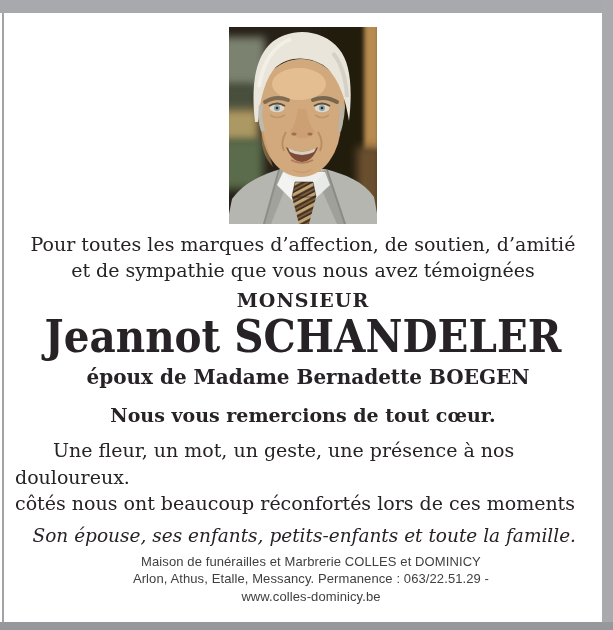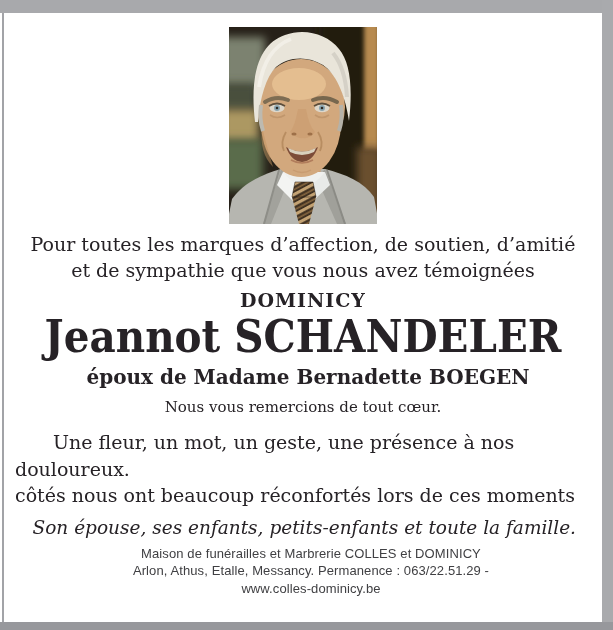--- a/index.html
+++ b/index.html
@@ -19,21 +19,21 @@
   }
   .photo-wrap { width:148px; height:197px; margin:14px auto 0; }
   .photo-wrap svg { display:block; }
 
   .nw { white-space:nowrap; }
   .intro  { margin-top:7px; font-size:19px; line-height:26px; }
   .title  { margin-top:6px; font-size:19px; font-weight:bold; letter-spacing:1px; line-height:22px; }
   .name   { margin-top:3px; font-size:44px; font-weight:bold; line-height:45px;
             transform:scaleX(0.92); transform-origin:50% 50%; white-space:nowrap; }
   .spouse { margin-top:5px; font-size:20px; font-weight:bold; line-height:26px;margin-left:10px; }
-  .thanks { margin-top:4px; font-size:15px; line-height:27px; }
+  .thanks { margin-top:12px; font-size:19px; line-height:27px;font-weight:bold; }
   .para   { margin-top:8px; text-align:left; padding-left:11px; font-size:19px; line-height:26.5px; }
   .para .indent { text-indent:38px; }
   .family { margin-top:6px; font-style:italic; font-size:18.5px; line-height:26px;
             text-align:right; padding-right:26px; }
   .footer { margin-top:4px; font-family:"Liberation Sans", sans-serif; font-size:13px;
             line-height:17.5px; color:#404043; letter-spacing:0.1px;margin-left:16px; }
 </style>
 </head>
 <body>
 
@@ -126,21 +126,21 @@
           <path d="M64,143 Q73,148 82,143" stroke="#c29267" stroke-width="1.4" fill="none" opacity="0.6"></path>
         </g>
       </svg>
     </div>
 
     <div class="intro">
       <div class="nw">Pour toutes les marques d’affection, de soutien, d’amitié</div>
       <div class="nw">et de sympathie que vous nous avez témoignées</div>
     </div>
 
-    <div class="title">DOMINICY</div>
+    <div class="title">MONSIEUR</div>
     <div class="name">Jeannot SCHANDELER</div>
     <div class="spouse nw">époux de Madame Bernadette BOEGEN</div>
     <div class="thanks nw">Nous vous remercions de tout cœur.</div>
 
     <div class="para">
       <div class="nw indent">Une fleur, un mot, un geste, une présence à nos</div>
       <div class="nw">douloureux.</div>
       <div class="nw">côtés nous ont beaucoup réconfortés lors de ces moments</div>
     </div>
 

